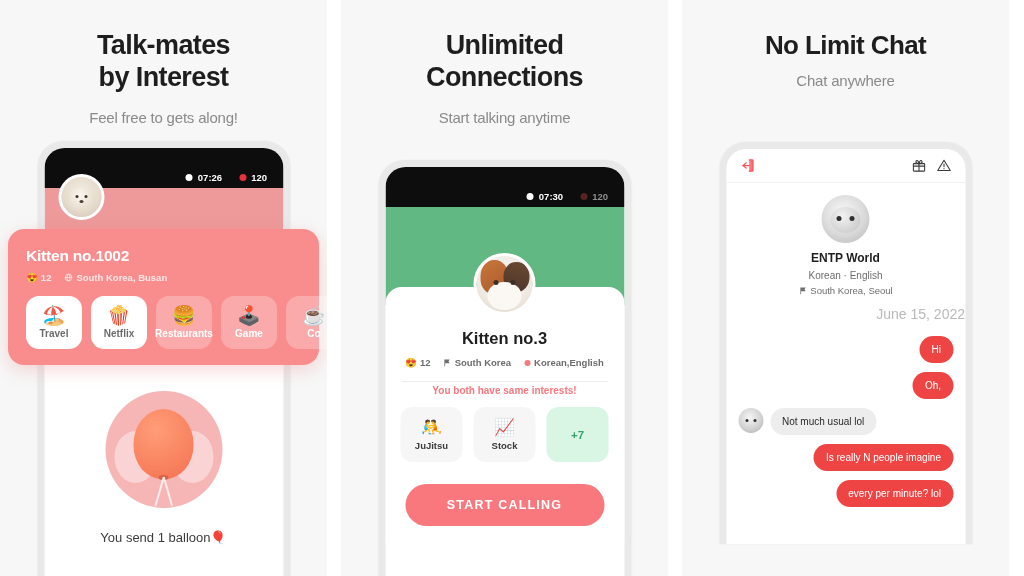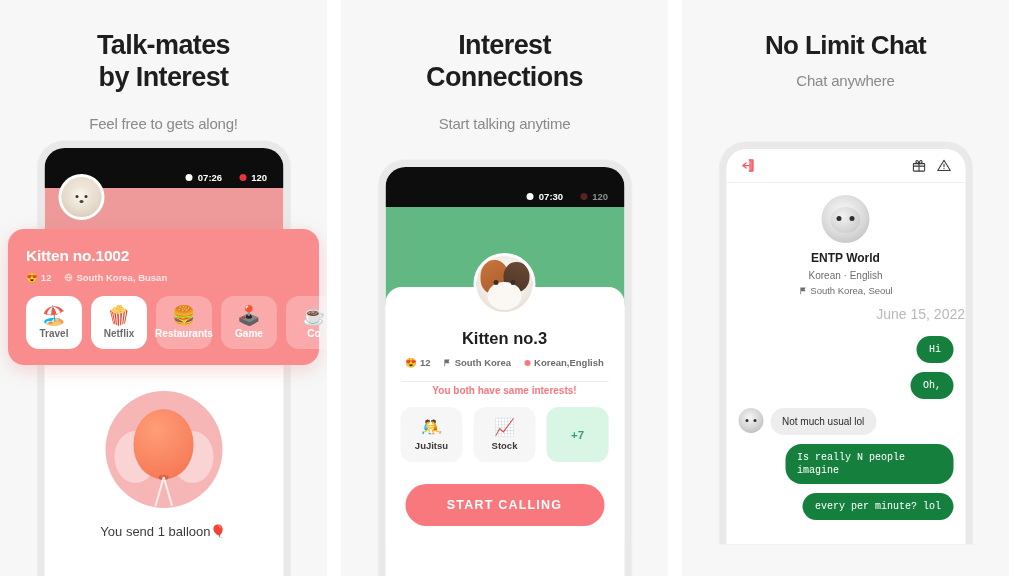--- a/index.html
+++ b/index.html
@@ -7,21 +7,21 @@
     font-family:"Liberation Sans", sans-serif; }
 
   .screens { display:flex; width:1024px; height:576px; background:#ffffff; }
   .panel { position:relative; width:327px; height:576px; background:#f7f7f7; overflow:hidden; flex:0 0 auto; }
   .gap { width:14px; height:576px; background:#ffffff; flex:0 0 auto; }
 
   
   .heading { text-align:center; padding-top:30px; }
   .heading h1 { font-size:27px; line-height:1.18; font-weight:bold; color:#1e1e1e; letter-spacing:-0.6px; }
   .heading h1 .l2 { display:block; }
-  .heading .sub { margin-top:21px; font-size:15px; color:#8a8a8a; letter-spacing:-0.2px; }
+  .heading .sub { margin-top:15px; font-size:15px; color:#8a8a8a; letter-spacing:-0.2px; }
   .heading.single h1 { font-size:26px; }
   .heading.single .sub { margin-top:11px; }
 
   
   .phone { position:absolute; left:50%; transform:translateX(-50%);
     width:253px; background:#e9e9e9; border-radius:26px 26px 0 0; padding:7px 7px 0 7px;
     box-shadow:0 0 0 1px rgba(0,0,0,0.02); }
   .phone-inner { background:#ffffff; border-radius:20px 20px 0 0; overflow:hidden; height:100%; }
 
   .statusbar { background:#0d0d0d; height:40px; display:flex; align-items:flex-end;
@@ -70,21 +70,21 @@
     width:60px; height:70px; border-radius:50% 50% 48% 48%;
     background:radial-gradient(circle at 38% 30%, #ff9d78, #f4714f); }
   .b-side { position:absolute; top:40px; width:42px; height:52px; border-radius:50%;
     background:rgba(255,255,255,0.42); }
   .b-side.l { left:9px; } .b-side.r { right:9px; }
   .b-string { position:absolute; left:50%; top:86px; width:1.5px; height:30px; background:rgba(255,255,255,0.75); }
   .b-string.a { transform:translateX(-50%) rotate(16deg); transform-origin:top; }
   .b-string.b { transform:translateX(-50%) rotate(-16deg); transform-origin:top; }
   .b-knot { position:absolute; left:50%; top:84px; transform:translateX(-50%);
     width:10px; height:5px; border-radius:50%; background:#d9604a; }
-  .balloon-text { margin-top:16px; font-size:13px; color:#3c3c3c; font-weight:500; }
+  .balloon-text { margin-top:22px; font-size:13px; color:#3c3c3c; font-weight:500; }
 
   
   #panel2 .phone { top:160px; height:416px; }
   .p2-green { background:#62b883; height:98px; }
   .p2-card { background:#ffffff; border-radius:16px 16px 0 0; margin-top:-18px; position:relative;
     padding:0 0 14px 0; }
   .p2-avatar { position:absolute; left:50%; top:-34px; transform:translateX(-50%);
     width:62px; height:62px; border-radius:50%; border:3px solid #ffffff; overflow:hidden;
     background:radial-gradient(circle at 50% 40%, #fdfcfa 0%, #efe9e2 60%, #ddd4c9 100%); }
   .p2-avatar .catL { position:absolute; left:4px; top:4px; width:28px; height:34px;
@@ -131,21 +131,21 @@
   .c-date { margin-top:10px; font-size:14px; color:#b9b9b9;text-align:right; }
   .msgs { padding:6px 12px 0 12px; display:flex; flex-direction:column; gap:9px; }
   .row { display:flex; align-items:flex-start; gap:7px; }
   .row.me { justify-content:flex-end; }
   .m-av { width:25px; height:25px; border-radius:50%; flex:0 0 auto; position:relative; overflow:hidden;
     background:radial-gradient(circle at 45% 38%, #f5f5f5 0%, #d2d2d2 55%, #ababab 100%); }
   .m-av .e { position:absolute; width:3px; height:3px; border-radius:50%; background:#2f2f2f; top:44%; }
   .m-av .e.l { left:28%; } .m-av .e.r { right:28%; }
   .bub { max-width:168px; padding:7px 12px; border-radius:16px; font-size:10px; line-height:1.3; }
   .bub.them { background:#ededed; color:#2b2b2b; }
-  .bub.mine { background:#15803d; color:#ffffff;font-family:Liberation Mono, monospace; }
+  .bub.mine { background:#ef4444; color:#ffffff; }
   .svg-ic { display:block; }
 </style>
 </head>
 <body>
 
 <div class="screens">
 
   <div class="panel" id="panel1">
     <div class="heading">
       <h1>
@@ -242,21 +242,21 @@
         </div>
       </div>
     </div>
   </div>
 
   <div class="gap"></div>
 
   <div class="panel" id="panel2">
     <div class="heading">
       <h1>
-        <span>Interest</span>
+        <span>Unlimited</span>
         <span class="l2">Connections</span>
       </h1>
       <div class="sub">Start talking anytime</div>
     </div>
 
     <div class="phone">
       <div class="phone-inner">
         <div class="statusbar">
           <div class="sb-item">
             <span class="sb-dot"></span>

